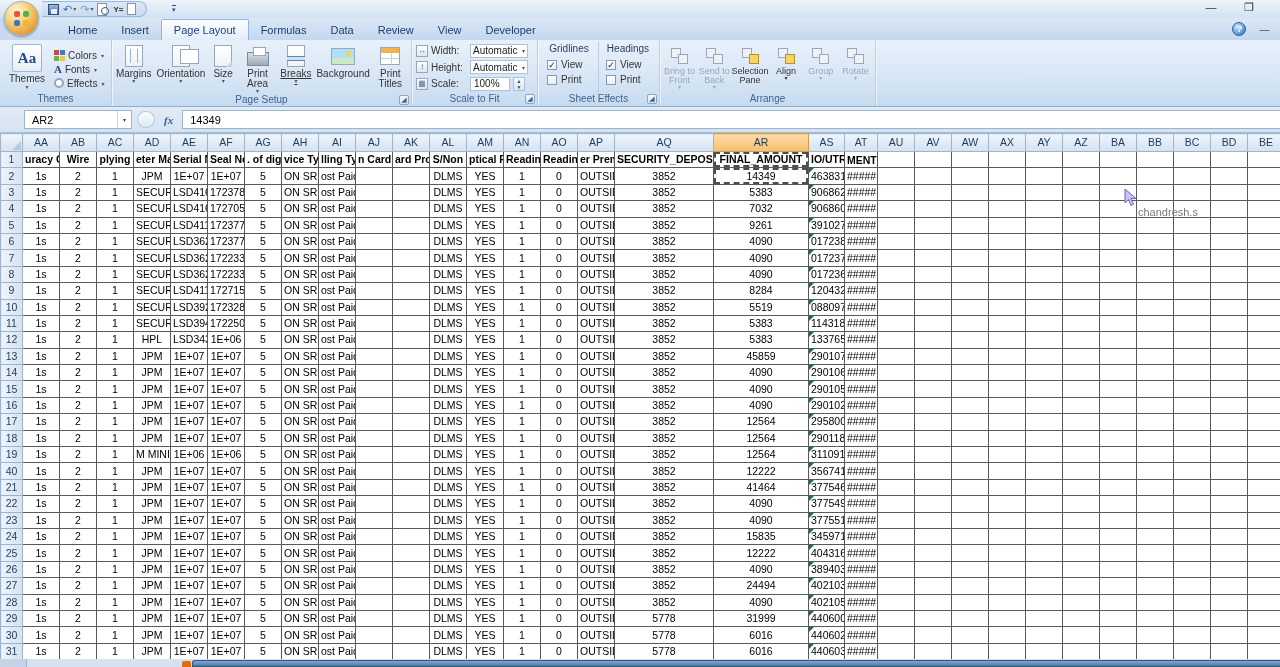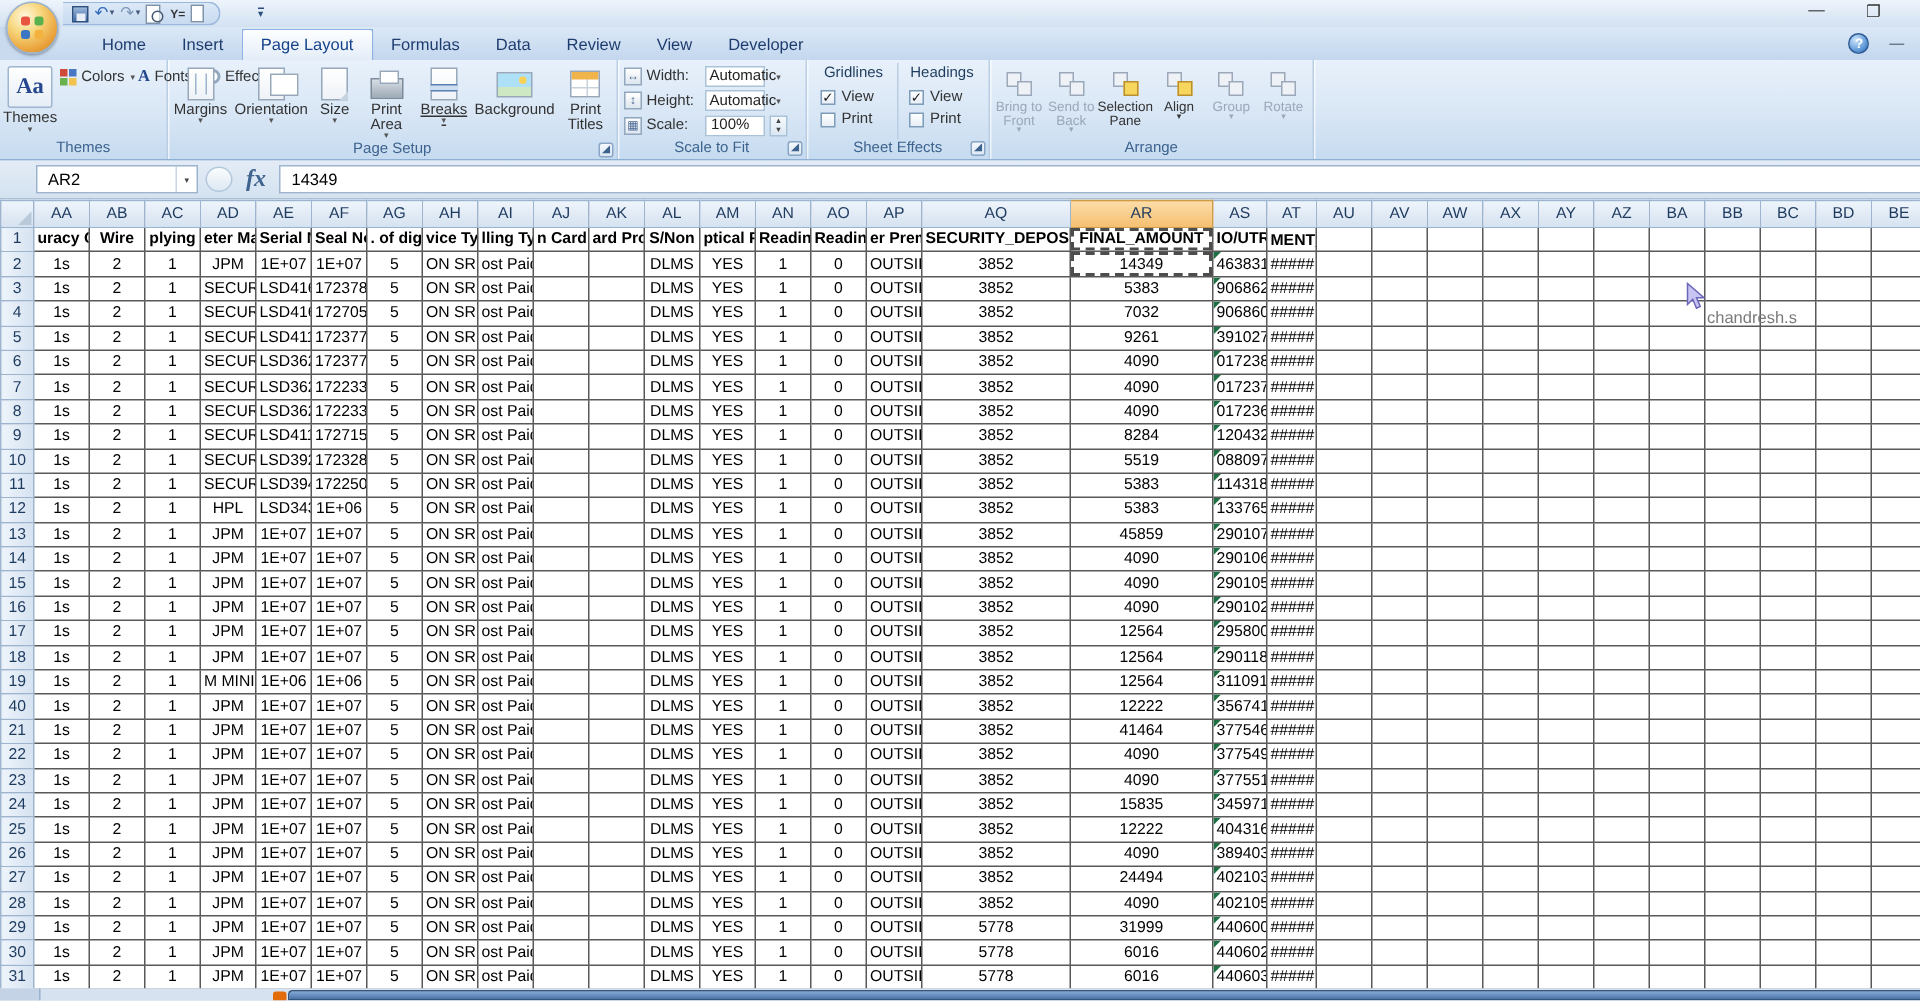--- a/index.html
+++ b/index.html
@@ -55,21 +55,21 @@
   .dlauncher{position:absolute;right:2px;top:1px;width:10px;height:10px;border:1px solid #8aa6c4;border-radius:2px;
              font-size:7px;line-height:8px;color:#3e638f;text-align:center;background:linear-gradient(#f4f8fc,#dce8f4)}
 
   
   .g-themes{width:112px}
   .big-btn{width:50px;display:flex;flex-direction:column;align-items:center;padding-top:2px}
   .aa-icon{width:30px;height:28px;background:linear-gradient(#ffffff,#e6edf5);border:1px solid #9fb6cf;border-radius:2px;
            font-family:"Liberation Serif",serif;font-size:15px;font-weight:bold;color:#24478f;display:flex;align-items:center;justify-content:center}
   .big-label{font-size:10px;color:#333;margin-top:1px}
   .big-arrow{font-size:6px;color:#555;line-height:6px}
-  .small-col{flex:1;display:flex;flex-direction:row;justify-content:flex-start;padding:2px 0 3px}
+  .small-col{flex:1;display:flex;flex-direction:column;justify-content:flex-end;padding:2px 0 3px}
   .sbtn{display:flex;align-items:center;gap:3px;font-size:10px;color:#333;height:14px;padding-left:2px}
   .sbtn .car{font-size:6px;color:#555;margin-left:1px}
   .ic-colors{display:grid;grid-template-columns:5px 5px;grid-template-rows:5px 5px;gap:1px}
   .ic-colors i:nth-child(1){background:#d04a3a}.ic-colors i:nth-child(2){background:#4a77c4}
   .ic-colors i:nth-child(3){background:#6ab04c}.ic-colors i:nth-child(4){background:#f2c24e}
   .ic-fonts{font-family:"Liberation Serif",serif;font-size:11px;font-weight:bold;color:#24478f;line-height:11px}
   .ic-effects{width:10px;height:10px;border-radius:50%;border:2px solid #93a7bd;background:#fff}
 
   
   .g-ps{width:300px}
@@ -90,21 +90,21 @@
         background-image:linear-gradient(#f0b44a,#f0b44a),linear-gradient(#c8d2dc,#c8d2dc),linear-gradient(#c8d2dc,#c8d2dc);
         background-size:100% 5px,1px 100%,100% 1px;background-position:0 0,10px 0,0 10px;background-repeat:no-repeat}
 
   
   .g-stf{width:126px}
   .stf-body{flex-direction:column;justify-content:space-between;padding:3px 4px 2px}
   .stf-row{display:flex;align-items:center;gap:3px;font-size:10px;color:#333;height:15px}
   .stf-ic{width:12px;height:12px;border:1px solid #93a7bd;background:linear-gradient(#fff,#dde6ef);
           font-size:8px;line-height:10px;text-align:center;color:#4a6a94}
   .stf-label{width:36px}
-  .combo{width:40px;height:14px;background:#fff;border:1px solid #abc3d8;font-size:10px;color:#222;
+  .combo{width:58px;height:14px;background:#fff;border:1px solid #abc3d8;font-size:10px;color:#222;
          display:flex;align-items:center;justify-content:space-between;padding:0 2px}
   .combo .car{font-size:6px;color:#555}
   .scalebox{width:40px;height:14px;background:#fff;border:1px solid #abc3d8;font-size:10px;color:#222;display:flex;align-items:center;padding:0 3px}
   .spin{width:12px;height:14px;border:1px solid #abc3d8;background:linear-gradient(#f5f9fd,#dbe7f3);
         display:flex;flex-direction:column;align-items:center;justify-content:center;font-size:5px;color:#444;line-height:6px}
 
   
   .g-so{width:122px}
   .so-col{flex:1;display:flex;flex-direction:column;padding:0 3px}
   .so-col + .so-col{border-left:1px solid #b9cde3}
@@ -125,21 +125,21 @@
   .sq2.en i:nth-child(2){background:#f7d65e;border-color:#b98e2f}
   .ar-btn .dar{font-size:6px;line-height:5px}
 
   
   .fbar{position:absolute;left:0;top:107px;width:100%;height:26px;background:linear-gradient(#e3ecf6,#d4e2f0);
         border-bottom:1px solid #a9c0d8;display:flex;align-items:center}
   .namebox{margin-left:24px;width:108px;height:19px;background:#fff;border:1px solid #9db4cf;display:flex;align-items:center}
   .nb-text{flex:1;font-size:11px;padding-left:7px;color:#000}
   .nb-arrow{width:14px;height:100%;border-left:1px solid #c8d6e4;font-size:6px;color:#444;display:flex;align-items:center;justify-content:center}
   .fdiv{width:18px;height:17px;border-radius:50%;background:linear-gradient(#fbfdfe,#dce8f3);border:1px solid #b4c8dc;margin:0 5px}
-  .fx{font-family:"Liberation Serif",serif;font-style:italic;font-weight:bold;font-size:16px;color:#3e638f;margin:0 9px 0 4px}
+  .fx{font-family:"Liberation Serif",serif;font-style:italic;font-weight:bold;font-size:11px;color:#3e638f;margin:0 9px 0 4px}
   .finput{flex:1;height:19px;background:#fff;border:1px solid #9db4cf;border-right:none;font-size:11px;display:flex;align-items:center;padding-left:7px;color:#000}
 
   
   .grid{position:absolute;left:0;top:133px;width:1280px;height:526px;overflow:hidden;background:#fff}
   table.sheet{border-collapse:collapse;table-layout:fixed;width:1284px}
   .sheet th,.sheet td{overflow:hidden;white-space:nowrap;font-size:10.5px;line-height:13px;position:relative;font-weight:normal;padding:0 2px}
   .sheet thead tr{height:18px}
   .sheet tbody tr{height:16.4px}
   .sheet thead th{background:linear-gradient(#eef4fb,#d5e2f0);border:1px solid #9db4cf;color:#1d3a5f;text-align:center;padding:0}
   th.corner{background:linear-gradient(#e9f0f8,#d0dded)}

